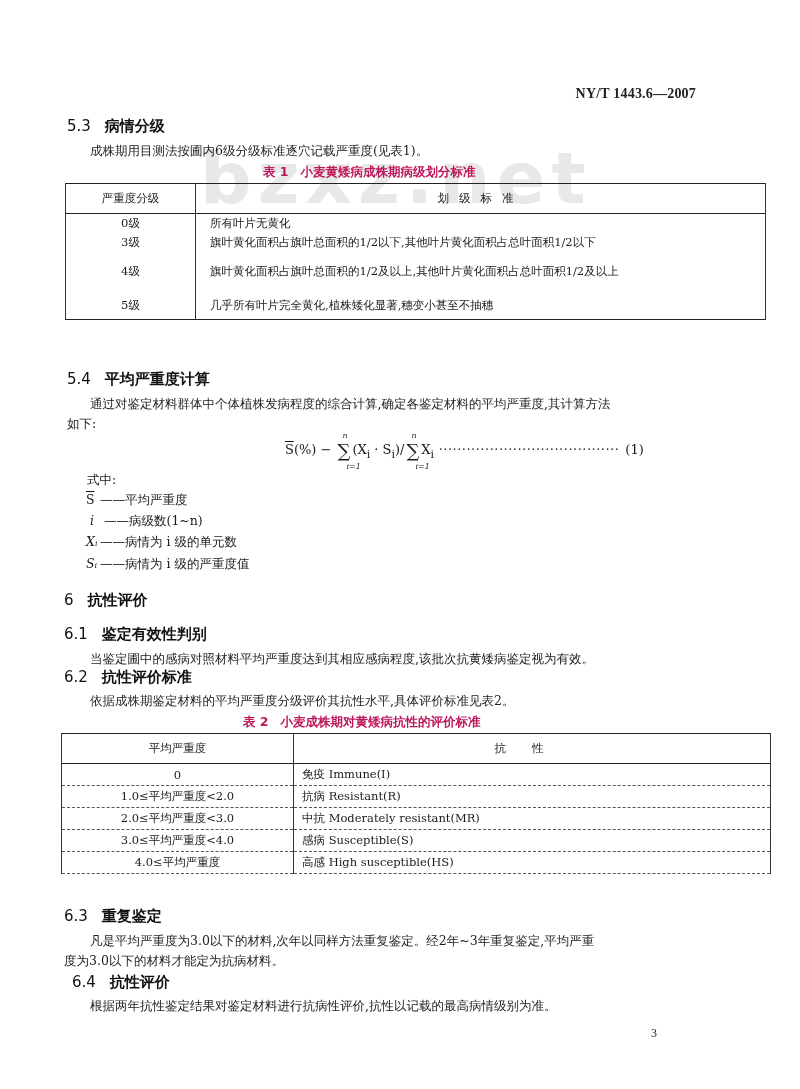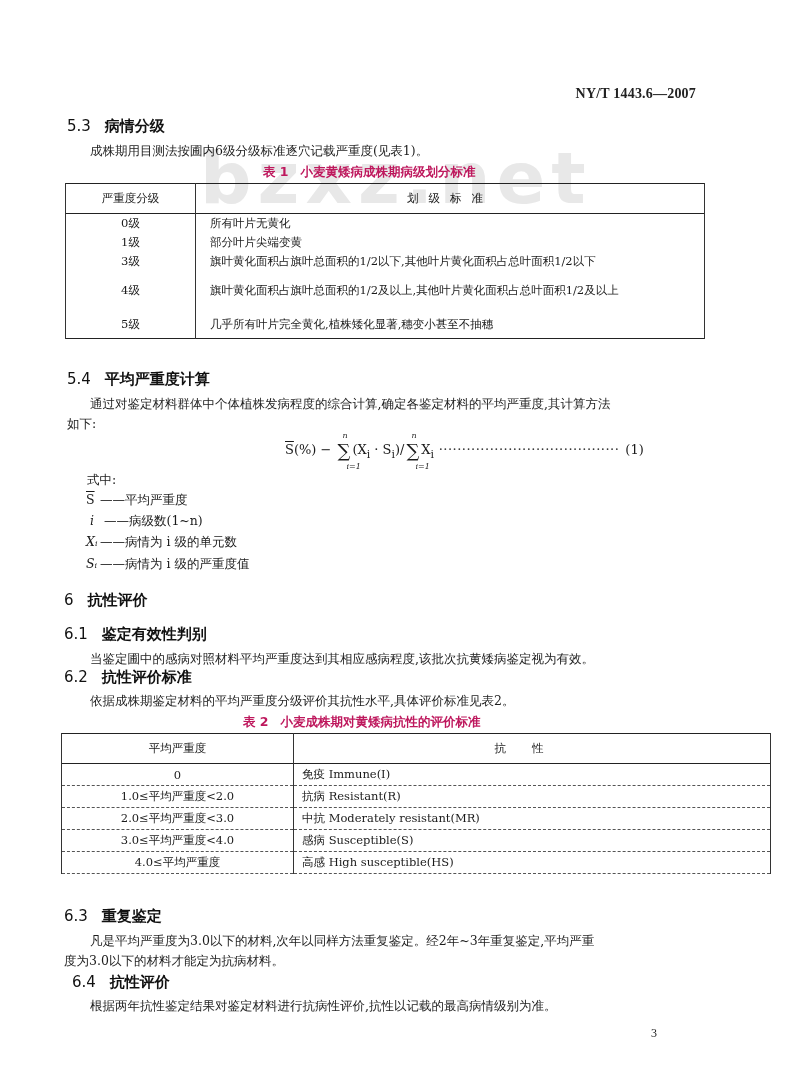--- a/index.html
+++ b/index.html
@@ -13,21 +13,21 @@
   .caption { font-family: "DejaVu Sans", sans-serif; font-size: 12.5px; font-weight: bold; color: #be185d; }
   .caption .tnum { margin-right: 12px; }
 
   .watermark { left: 200px; top: 136px; font-family: "DejaVu Sans", sans-serif; font-size: 72px; font-weight: bold; color: #e8e8e8; letter-spacing: 6px; z-index: 0; }
 
   table.doc { position: absolute; border-collapse: collapse; font-size: 11.5px; z-index: 1; background: transparent; }
   table.doc th, table.doc td { border-left: 1px solid #333; border-right: 1px solid #333; padding: 0 6px; font-weight: normal; vertical-align: middle; }
   table.doc thead tr { border-top: 1.5px solid #222; border-bottom: 1.5px solid #222; }
   table.doc tbody tr:last-child { border-bottom: 1.5px solid #222; }
 
-  #table1 { left: 65px; top: 183px; width: 640px; }
+  #table1 { left: 65px; top: 183px; width: 701px; }
   #table1 th { height: 30px; }
   #table1 th.c1 { width: 130px; text-align: center; }
   #table1 th.c2 { text-align: center; letter-spacing: 10px; }
   #table1 td.c1 { text-align: center; }
   #table1 td.c2 { padding-left: 14px; }
   #table1 tbody tr { height: 19px; }
   #table1 tbody tr.tall { height: 40px; }
   #table1 tbody tr.tall td.c2 { white-space: normal; line-height: 19px; padding-left: 4px; text-indent: 10px; }
   #table1 tbody tr.last { height: 28px; }
 
@@ -72,24 +72,20 @@
   <thead>
     <tr>
       <th class="c1">严重度分级</th>
       <th class="c2">划级标准</th>
     </tr>
   </thead>
   <tbody>
     <tr>
       <td class="c1">0级</td>
       <td class="c2">所有叶片无黄化</td>
-    </tr>
-    <tr>
-      <td class="c1">1级</td>
-      <td class="c2">部分叶片尖端变黄</td>
     </tr>
     <tr>
       <td class="c1">3级</td>
       <td class="c2">旗叶黄化面积占旗叶总面积的1/2以下,其他叶片黄化面积占总叶面积1/2以下</td>
     </tr>
     <tr class="tall">
       <td class="c1">4级</td>
       <td class="c2">旗叶黄化面积占旗叶总面积的1/2及以上,其他叶片黄化面积占总叶面积1/2及以上</td>
     </tr>
     <tr class="last">

